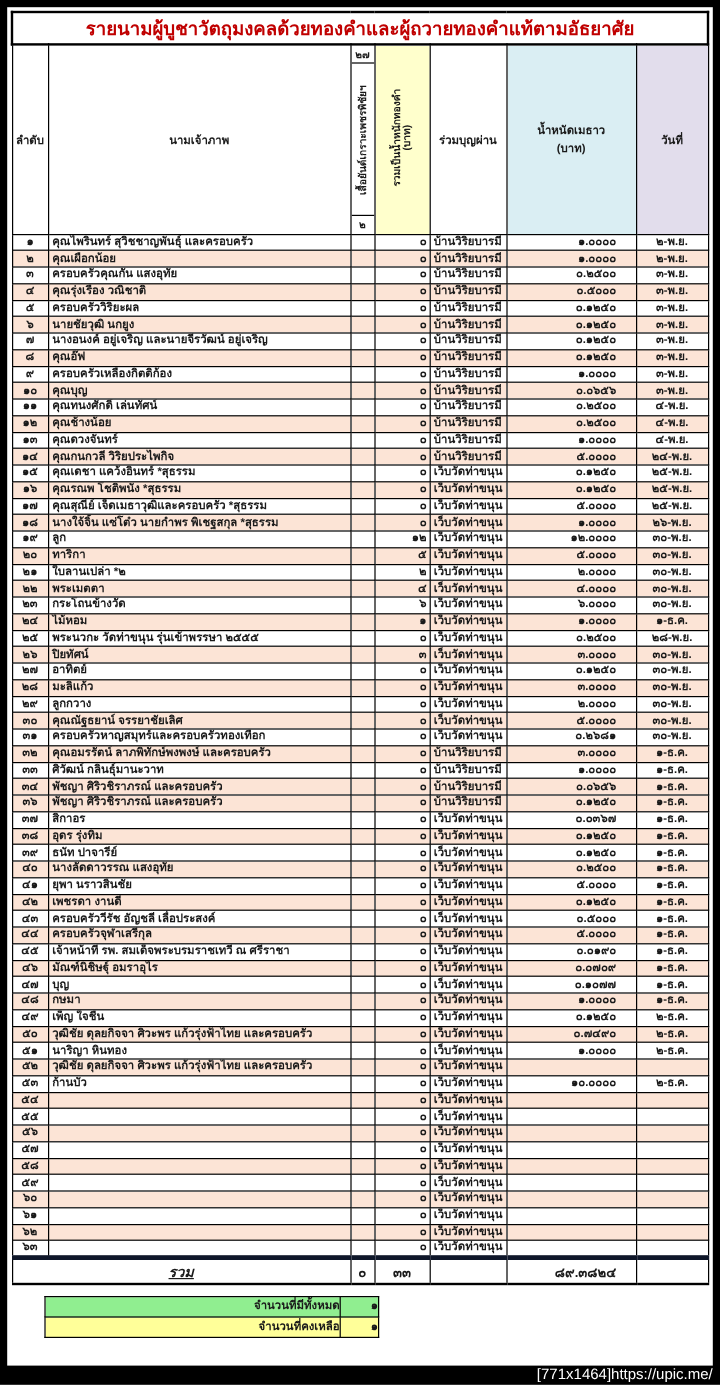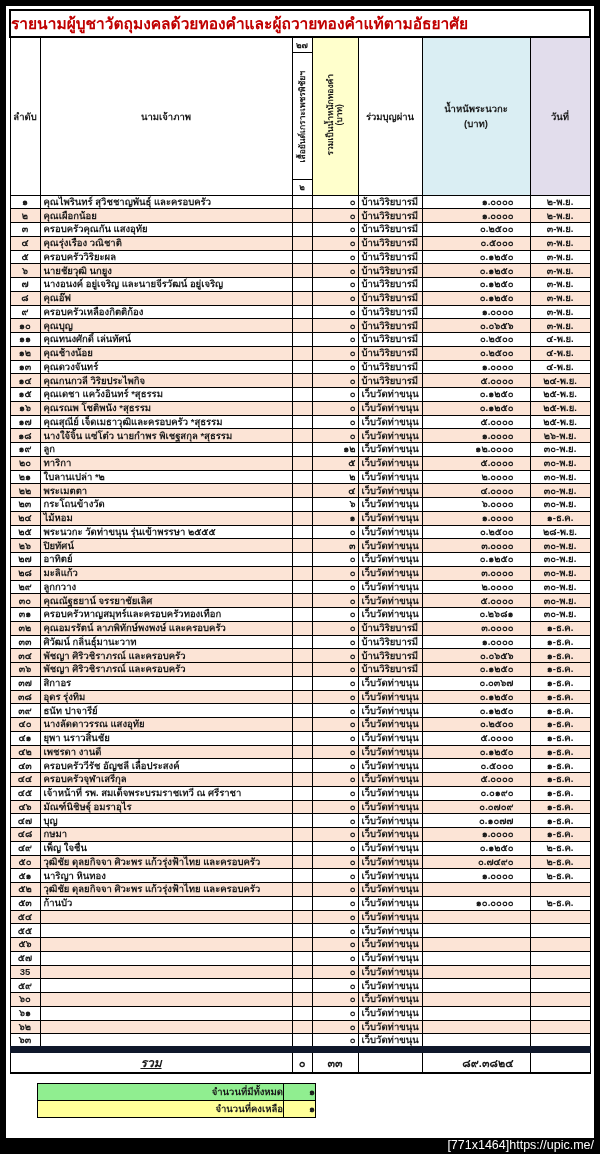--- a/index.html
+++ b/index.html
@@ -6,41 +6,41 @@
     --red:#c00000; --stripe:#fce4d6; --yellow:#ffffcc; --blue:#daeef3;
     --lavender:#e2ddec; --green:#90ee90; --sumyellow:#ffff99;
   }
   *{box-sizing:border-box;margin:0;padding:0;}
   html,body{width:600px;height:1154px;}
   body{background:#000;font-family:"Liberation Sans","DejaVu Sans",sans-serif;position:relative;overflow:hidden;}
   .page{position:absolute;left:6px;top:6px;width:588px;height:1132px;background:#fff;padding:3px;}
   table{border-collapse:collapse;table-layout:fixed;}
   .main{width:580px;}
   .main td{border:1px solid #000;font-size:9.5px;color:#1a1a1a;font-weight:bold;overflow:hidden;white-space:nowrap;}
-  .title-row td{height:14px;font-size:15.5px;font-weight:bold;color:var(--red);border:2px solid #000;}
+  .title-row td{height:14px;text-align:center;font-size:15.5px;font-weight:bold;color:var(--red);border:2px solid #000;}
   .head-row td{height:158px;text-align:center;vertical-align:middle;font-size:9.5px;padding:0;}
   .gold-head{background:var(--blue);white-space:pre-line !important;}
   .date-head{background:var(--lavender);}
   .sum-col{background:var(--yellow);}
   .vert{writing-mode:vertical-rl;transform:rotate(180deg);display:inline-block;max-height:150px;
         font-size:8.5px;line-height:9px;white-space:pre-line;}
   .shirt-cell{vertical-align:top;padding:0 !important;}
   .shirt-inner{display:flex;flex-direction:column;height:156px;}
   .shirt-top{height:15px;border-bottom:1px solid #000;font-size:8.5px;text-align:center;line-height:15px;}
   .shirt-mid{flex:1;display:flex;align-items:center;justify-content:center;overflow:hidden;}
   .shirt-bot{height:15px;border-top:1px solid #000;font-size:8.5px;text-align:center;line-height:15px;}
   tbody td{height:13.75px;line-height:12px;}
   tbody tr.alt td{background:var(--stripe);}
   .c-no{text-align:center;}
   .c-name{text-align:left;padding-left:3px;}
   .c-sum{text-align:right;padding-right:2px;}
   .c-channel{text-align:left;padding-left:3px;}
   .c-gold{text-align:right;padding-right:16px;}
   .c-date{text-align:center;}
-  .total-row td{height:18px;border-top:7px solid #0f172a;border-bottom:2px solid #000;font-size:11px;}
+  .total-row td{height:18px;border-top:4px solid #0f172a;border-bottom:2px solid #000;font-size:11px;}
   .total-label{text-align:center;font-style:italic;text-decoration:underline;font-size:12px !important;}
   .t-shirt,.t-sum{text-align:center;}
   .t-gold{text-align:right;padding-right:16px;}
   .summary{margin:9px 0 0 28px;width:278px;}
   .summary td{border:1px solid #000;height:17px;font-size:9.5px;font-weight:bold;text-align:right;color:#1a1a1a;}
   .s-label{width:246px;}
   .s-val{width:32px;}
   .row-green{background:var(--green);}
   .row-yellow{background:var(--sumyellow);}
   .watermark{position:absolute;right:6px;bottom:2px;color:#fff;font-family:Liberation Sans, sans-serif;font-size:12.5px;}
@@ -73,21 +73,21 @@
                 <span class="vert">เสื้อยันต์เกราะเพชรพิชัยฯ</span>
               </div>
             <div class="shirt-bot">๒</div>
           </div>
         </td>
         <td class="sum-col">
           <span class="vert">รวมเป็นน้ำหนักทองคำ
 (บาท)</span>
         </td>
         <td>ร่วมบุญผ่าน</td>
-        <td class="gold-head">น้ำหนัพระนวกะ
+        <td class="gold-head">น้ำหนัดเมธาว
 (บาท)</td>
         <td class="date-head">วันที่</td>
       </tr>
     </thead>
     <tbody id="rows">
         <tr>
     <td class="c-no">๑</td>
     <td class="c-name">คุณไพรินทร์ สุวิชชาญพันธุ์ และครอบครัว</td>
     <td class="c-shirt"></td>
     <td class="c-sum">๐</td>
@@ -584,21 +584,21 @@
         <tr>
     <td class="c-no">๕๗</td>
     <td class="c-name"></td>
     <td class="c-shirt"></td>
     <td class="c-sum">๐</td>
     <td class="c-channel">เว็บวัดท่าขนุน</td>
     <td class="c-gold"></td>
     <td class="c-date"></td>
   </tr>
         <tr class="alt">
-    <td class="c-no">35</td>
+    <td class="c-no">๕๘</td>
     <td class="c-name"></td>
     <td class="c-shirt"></td>
     <td class="c-sum">๐</td>
     <td class="c-channel">เว็บวัดท่าขนุน</td>
     <td class="c-gold"></td>
     <td class="c-date"></td>
   </tr>
         <tr>
     <td class="c-no">๕๙</td>
     <td class="c-name"></td>

